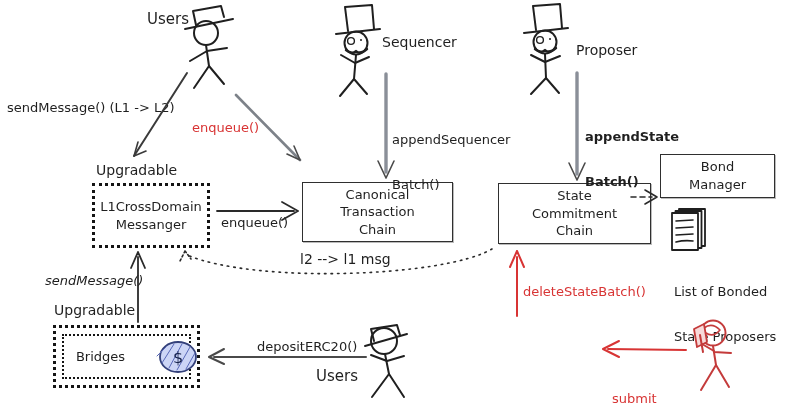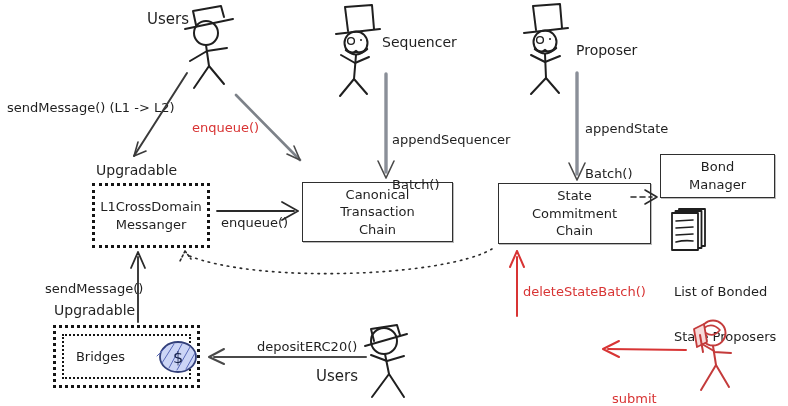--- a/index.html
+++ b/index.html
@@ -62,34 +62,35 @@
     <span>sendMessage() (L1 -&gt; L2)</span>
   </div>
 
   <div class="lbl red" style="left:192px;top:121px;">enqueue()</div>
 
   <div class="lbl" style="left:392px;top:103px;">
     <span>appendSequencer</span>
     <span>Batch()</span>
   </div>
 
-  <div class="lbl" style="left:585px;top:92px;">
+  <div class="lbl" style="left:585px;top:100px;font-weight:bold;">
     <span>appendState</span>
     <span>Batch()</span>
   </div>
 
   <div class="lbl" style="left:221px;top:216px;">enqueue()</div>
 
+  <div class="lbl med" style="left:300px;top:251px;">l2 --&gt; l1 msg</div>
 
   <div class="lbl" style="left:674px;top:255px;">
     <span>List of Bonded</span>
     <span>State Proposers</span>
   </div>
 
-  <div class="lbl" style="left:45px;top:282px;">sendMessage()</div>
+  <div class="lbl" style="left:45px;top:274px;font-style:italic;">sendMessage()</div>
 
   <div class="lbl" style="left:257px;top:310px;">
     <span>depositERC20()</span>
   </div>
 
   <div class="lbl red" style="left:523px;top:285px;">deleteStateBatch()</div>
 
   <div class="lbl red" style="left:612px;top:362px;">
     <span>submit</span>
     

